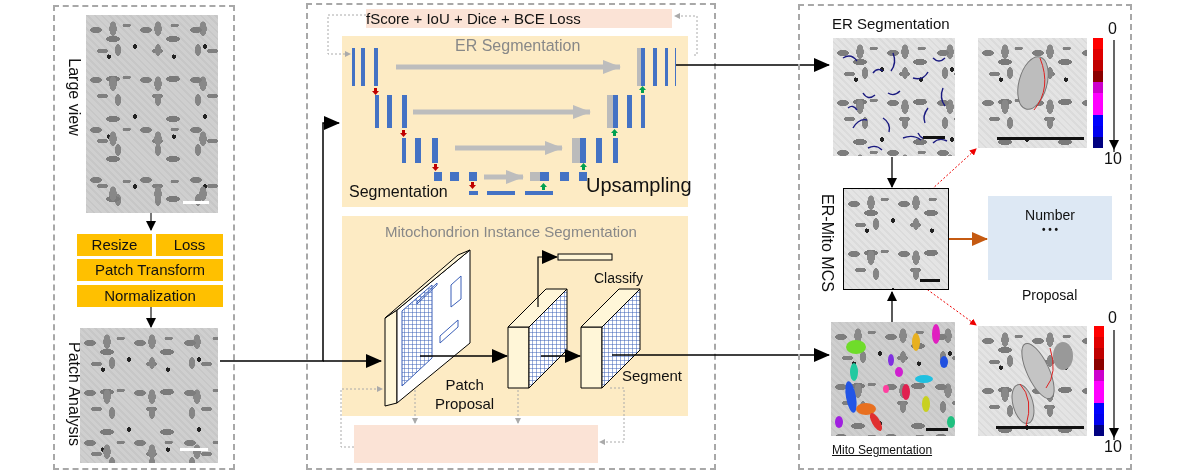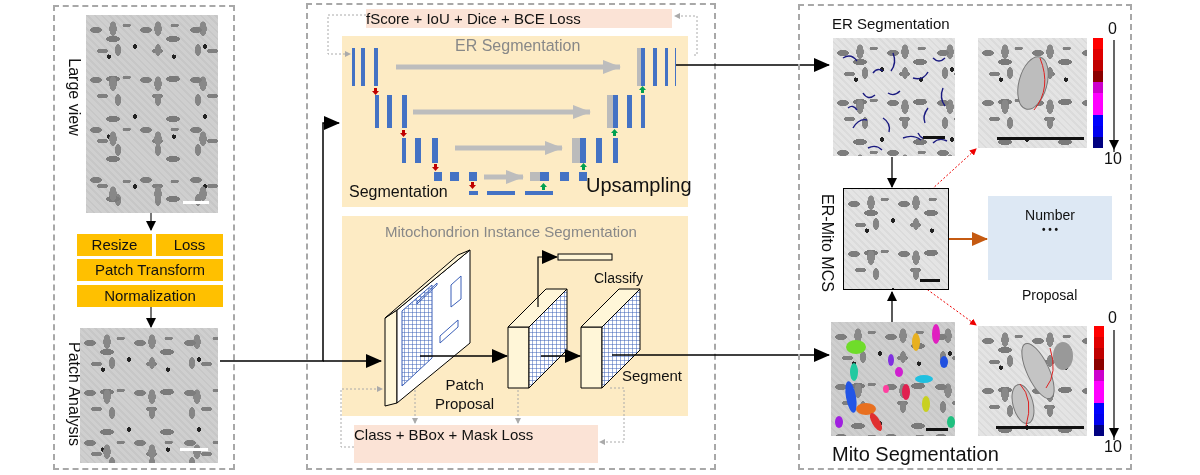--- a/index.html
+++ b/index.html
@@ -61,21 +61,20 @@
 <div class="bg-cream" style="left:342px;top:216px;width:346px;height:200px;"></div>
 <div class="lbl" style="left:385px;top:223px;color:#888;font-size:15px;">Mitochondrion Instance Segmentation</div>
 <div class="lbl" style="left:568px;top:270px;font-size:14px;margin-left:26px;">Classify</div>
 <div class="lbl" style="left:435px;top:375px;line-height:19px;">
   <div>Patch</div>
   <div>Proposal</div>
 </div>
 <div class="lbl" style="left:622px;top:367px;">Segment</div>
 
 <div class="pinkbox" style="left:354px;top:425px;width:244px;height:38px;line-height:18px;padding-top:1px;box-sizing:border-box;">
-  <div>Class + BBox + Mask Loss</div>
 </div>
 
 <svg width="1200" height="475">
   <defs>
     <marker id="ah" markerWidth="10" markerHeight="10" refX="9" refY="5" orient="auto" markerUnits="userSpaceOnUse">
         <path d="M0,0 L10,5 L0,10 z" fill="#000"></path>
       </marker>
     <marker id="ahbig" markerWidth="16" markerHeight="14" refX="15" refY="7" orient="auto" markerUnits="userSpaceOnUse">
         <path d="M0,0 L16,7 L0,14 z" fill="#000"></path>
       </marker>
@@ -265,21 +264,21 @@
       <ellipse cx="55" cy="67" rx="3" ry="4" fill="#ff40a0"></ellipse>
     <ellipse cx="45" cy="100" rx="4" ry="10" fill="#e03030" transform="rotate(-30 45 100)"></ellipse>
       <ellipse cx="95" cy="82" rx="4" ry="8" fill="#c8d020"></ellipse>
     <ellipse cx="8" cy="100" rx="4" ry="6" fill="#a020e0"></ellipse>
       <ellipse cx="113" cy="40" rx="4" ry="6" fill="#2050e0"></ellipse>
     <ellipse cx="68" cy="50" rx="4" ry="5" fill="#d020d0"></ellipse>
       <ellipse cx="120" cy="100" rx="4" ry="6" fill="#20c080"></ellipse>
   </svg>
   <div class="scalebar" style="left:95px;top:106px;width:22px;background:#111;"></div>
 </div>
-<div class="lbl" style="left:832px;top:443px;font-size:20px;">Mito Segmentation</div>
+<div class="lbl" style="left:832px;top:443px;font-size:12px;text-decoration:underline;">Mito Segmentation</div>
 
 <div class="em light" style="left:978px;top:38px;width:109px;height:110px;">
   <svg width="109" height="110" style="position:absolute;">
     <ellipse cx="55" cy="45" rx="14" ry="27" fill="#bdbdbd" stroke="#777" transform="rotate(15 55 45)"></ellipse>
     <path d="M62,20 q12,30 -6,52" fill="none" stroke="#d22" stroke-width="1"></path>
   </svg>
   <div class="scalebar" style="left:19px;top:99px;width:87px;background:#111;"></div>
 </div>
 <div class="em light" style="left:978px;top:326px;width:109px;height:110px;">
   <svg width="109" height="110" style="position:absolute;">

